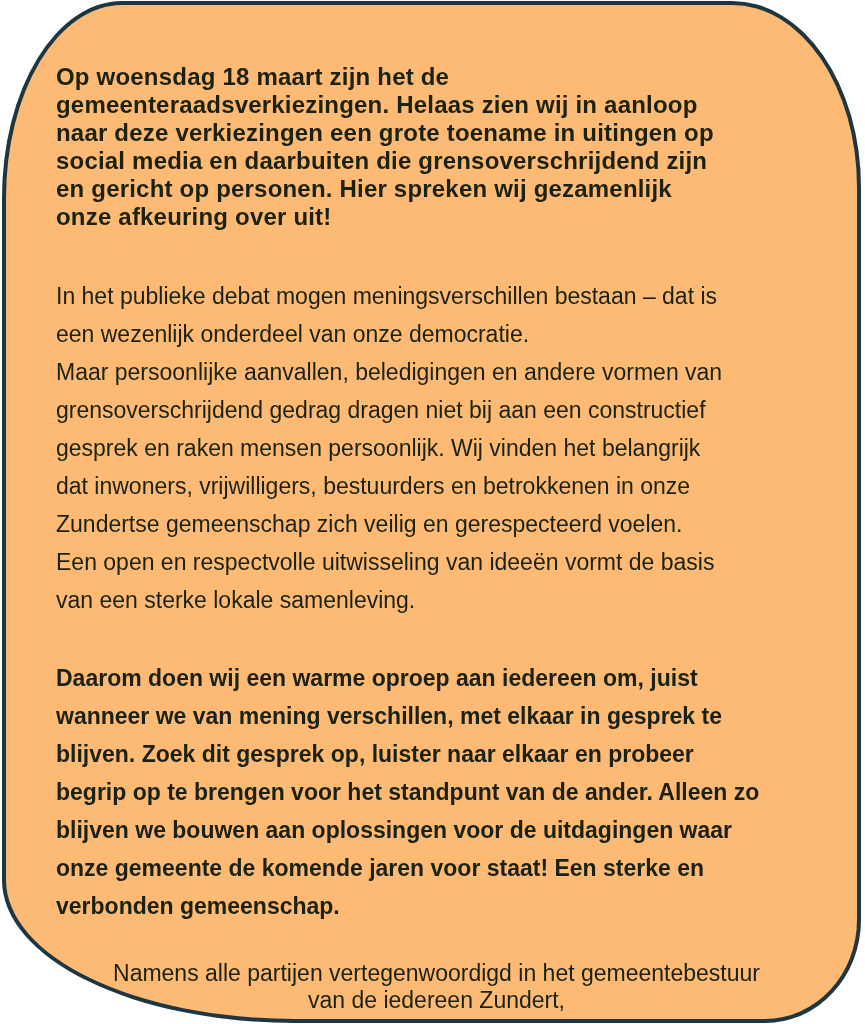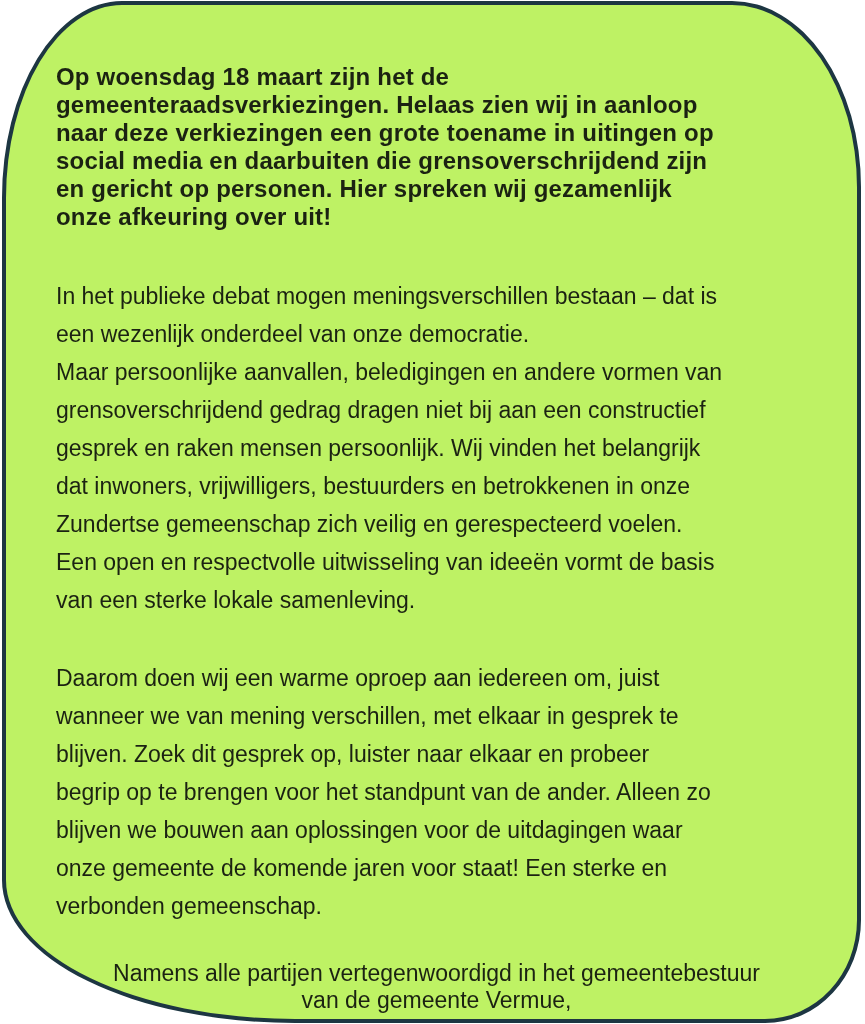--- a/index.html
+++ b/index.html
@@ -17,21 +17,21 @@
     height: 1024px;
     background: #ffffff;
   }
   .panel {
     position: absolute;
     left: 2px;
     top: 1px;
     width: 859px;
     height: 1022px;
     box-sizing: border-box;
-    background: #bef264;
+    background: #fdba74;
     border: 4px solid #1d3642;
     
     border-radius: 120px 129px 96px 293px / 197px 186px 103px 143px;
   }
   .content {
     position: absolute;
     left: 50px;
     right: 40px;
     top: 58px;
     color: #1b2212;
@@ -49,20 +49,21 @@
   }
   .body-par {
     font-size: 23px;
     line-height: 38px;
   }
   .body-par.first {
     margin-bottom: 40px !important;
   }
   .body-par.second {
     margin-bottom: 35px !important;
+    font-weight: bold;
   }
   .signoff {
     font-size: 23px;
     line-height: 27px;
     text-align: center;
     margin-bottom: 57px !important;
   }
   .signature {
     text-align: center;
     font-size: 23px;
@@ -91,18 +92,18 @@
 Een open en respectvolle uitwisseling van ideeën vormt de basis
 van een sterke lokale samenleving.</p>
       <p class="body-par second">Daarom doen wij een warme oproep aan iedereen om, juist
 wanneer we van mening verschillen, met elkaar in gesprek te
 blijven. Zoek dit gesprek op, luister naar elkaar en probeer
 begrip op te brengen voor het standpunt van de ander. Alleen zo
 blijven we bouwen aan oplossingen voor de uitdagingen waar
 onze gemeente de komende jaren voor staat! Een sterke en
 verbonden gemeenschap.</p>
       <p class="signoff">Namens alle partijen vertegenwoordigd in het gemeentebestuur
-van de gemeente Vermue,</p>
+van de iedereen Zundert,</p>
       <div class="signature">
       </div>
     </div>
   </div>
 </div>
 
 </body></html>

